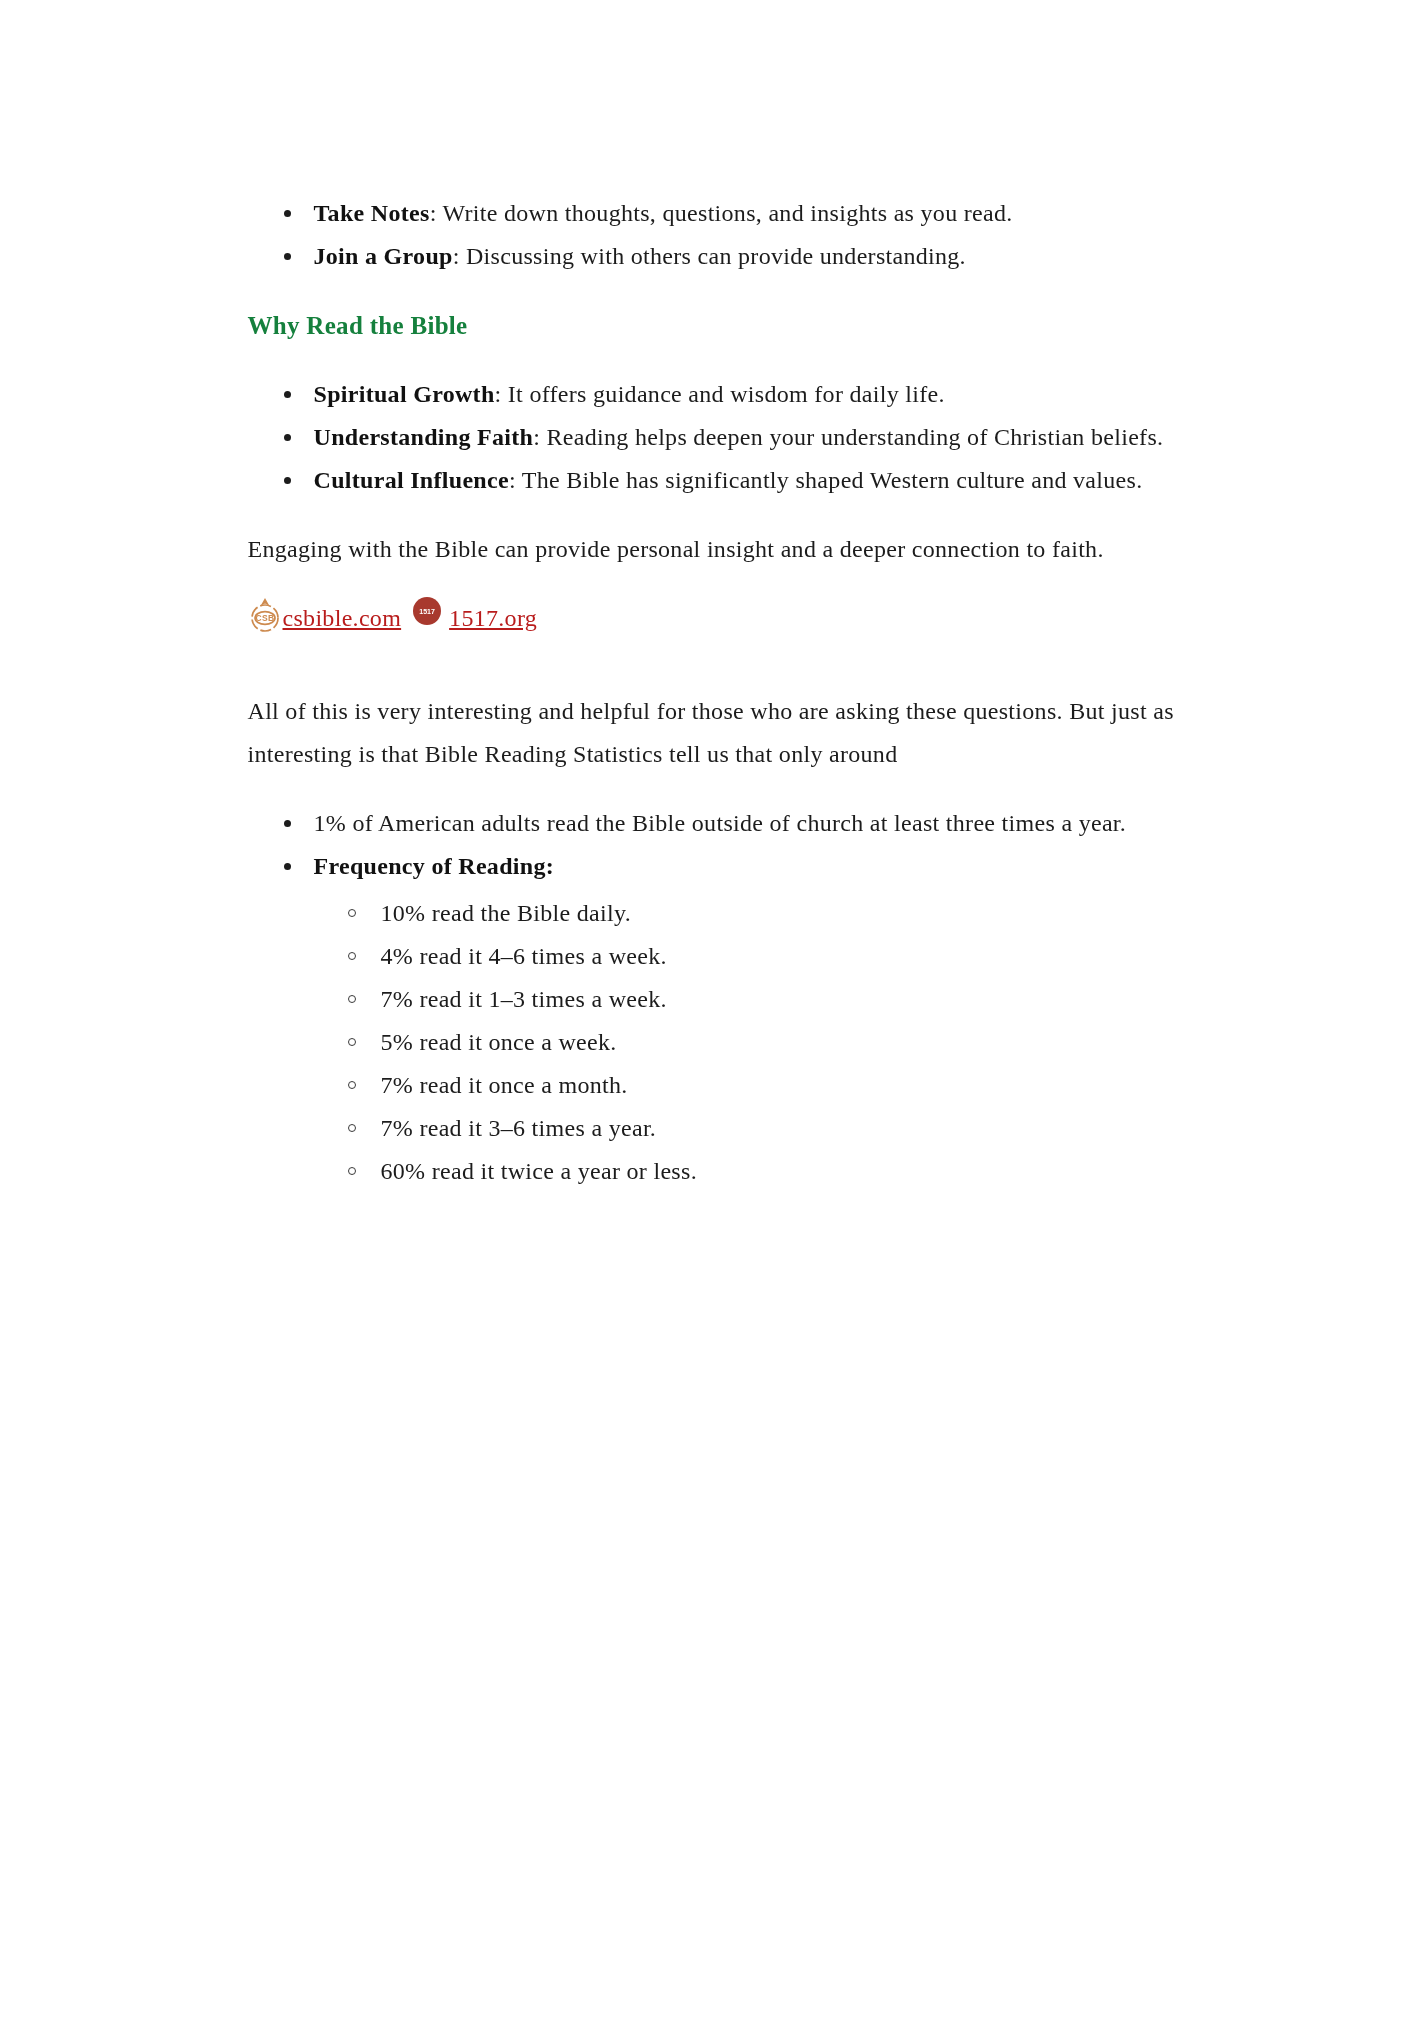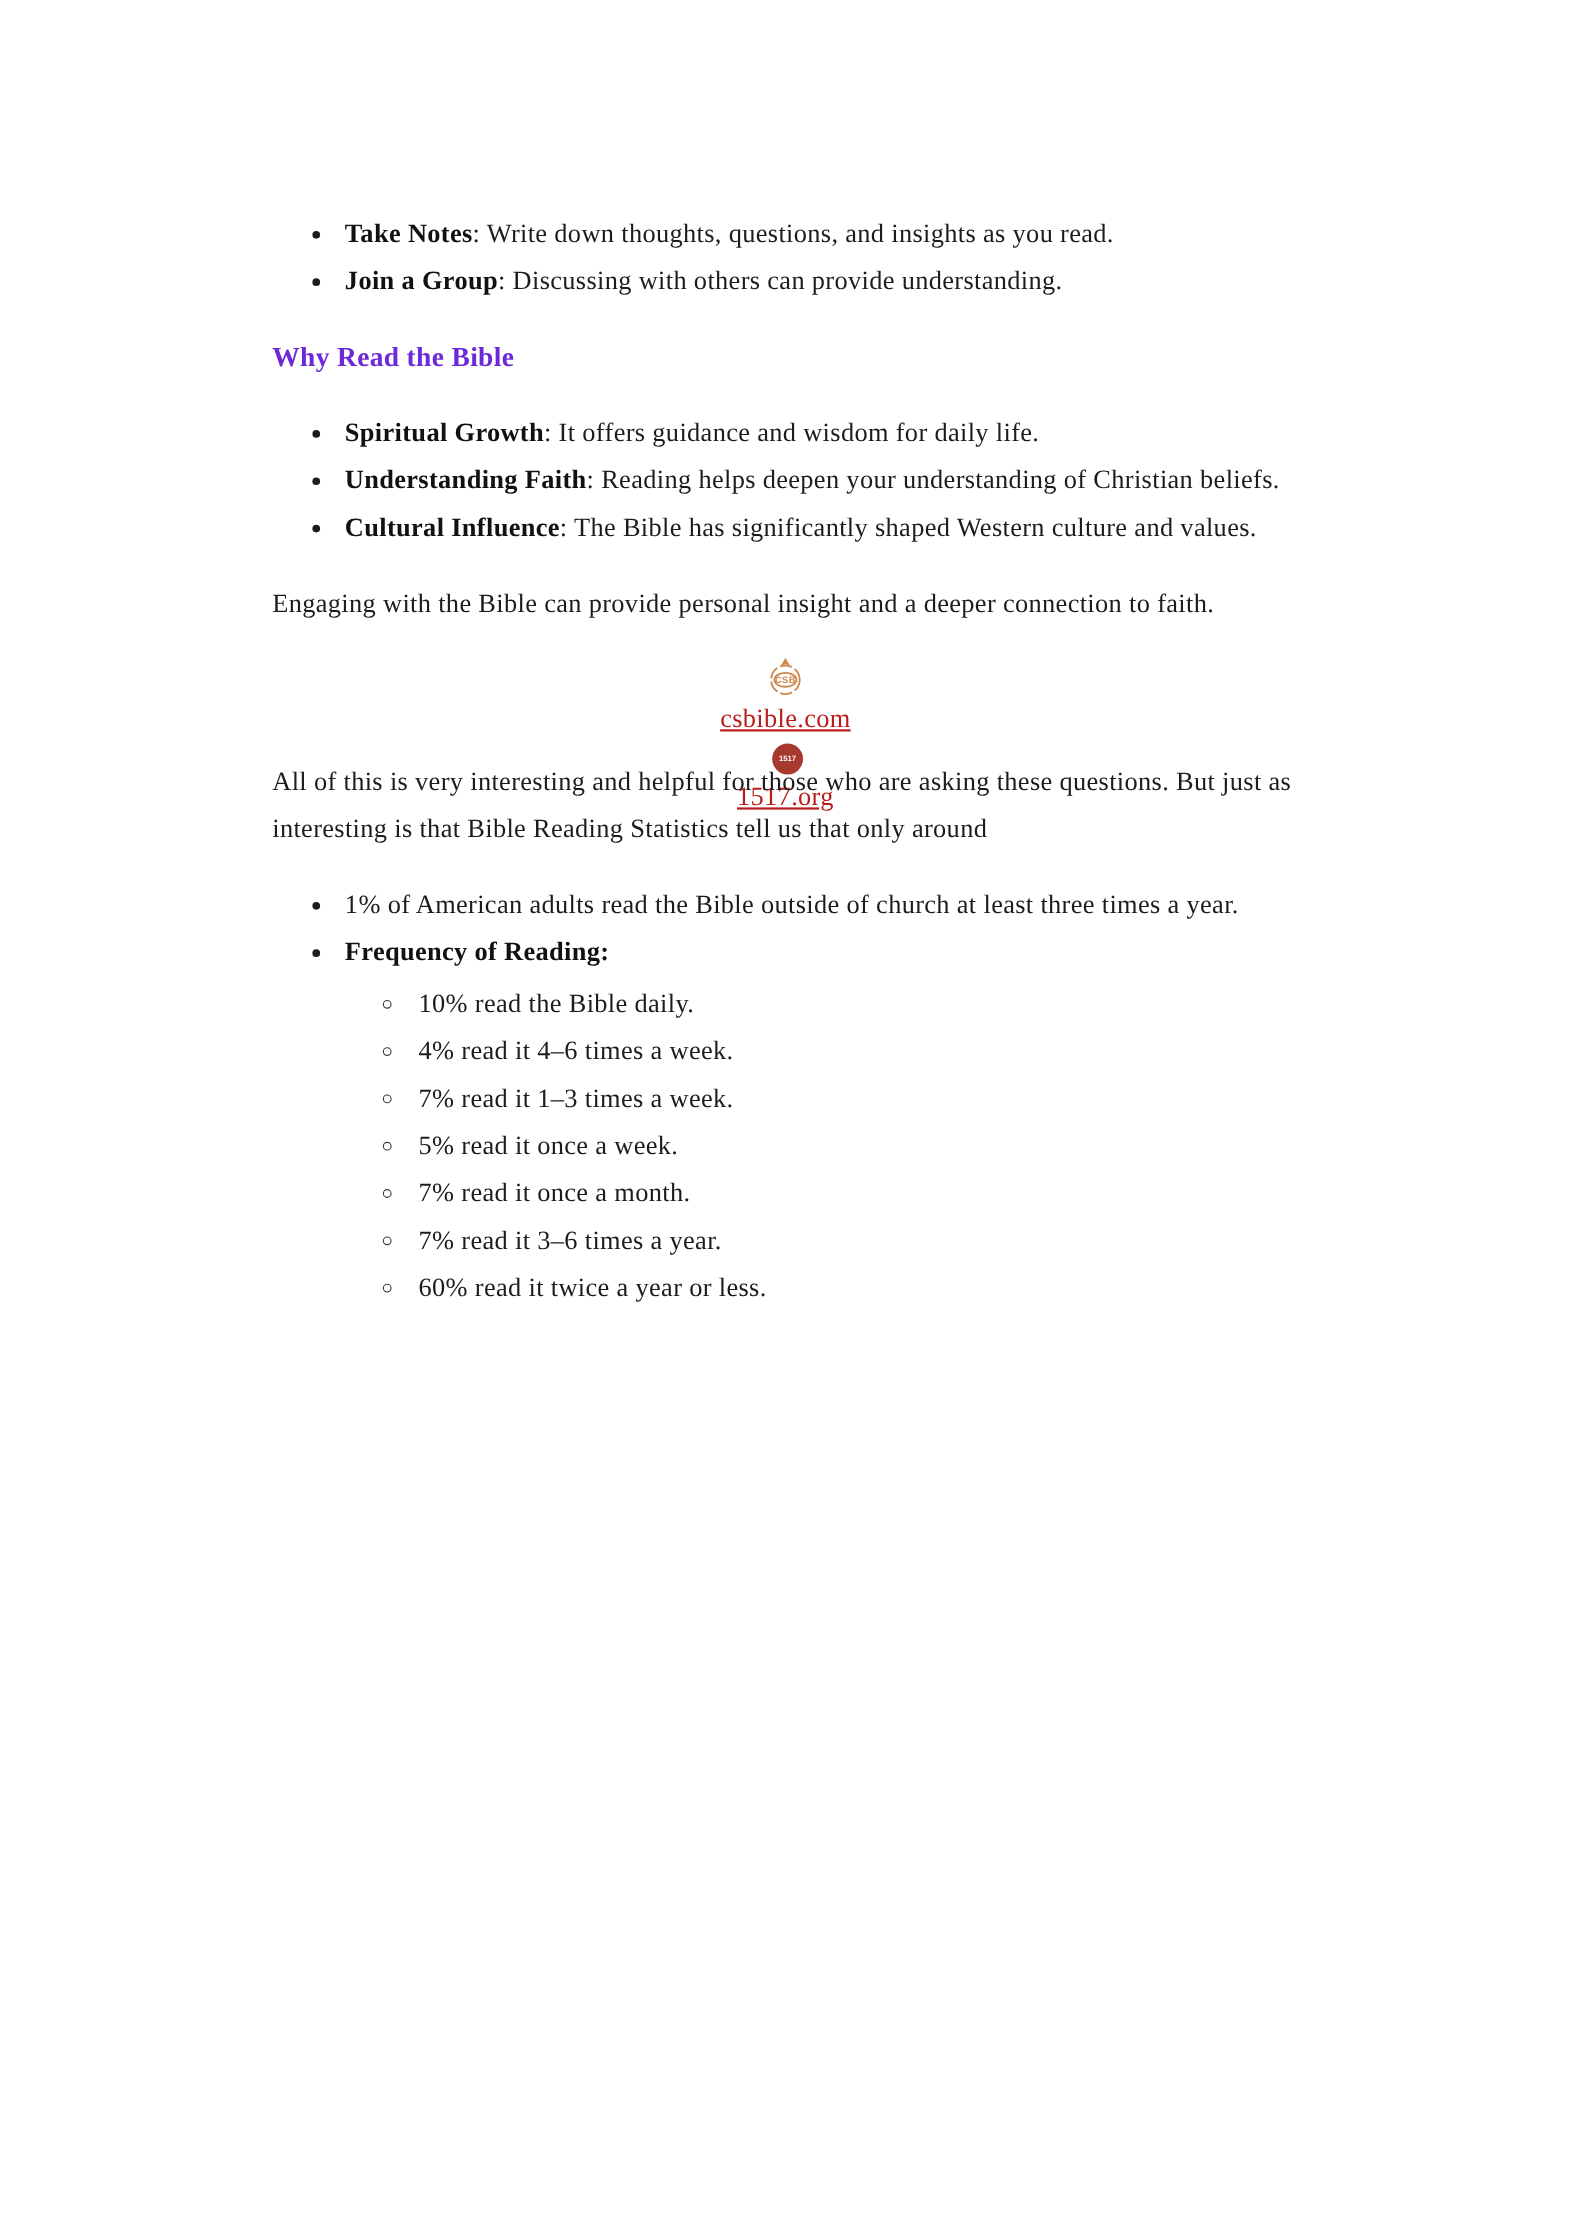--- a/index.html
+++ b/index.html
@@ -20,21 +20,21 @@
     line-height: 43px;
     letter-spacing: 0.3px;
     color: #1c1c1c;
   }
   p { margin: 0 0 26px 0; }
   h2 {
     margin: 0 0 26px 0;
     font-size: 25px;
     line-height: 43px;
     font-weight: 700;
-    color: #6d28d9;
+    color: #15803d;
   }
   .b { font-weight: 700; color: #111111; }
 
   ul.l1 {
     margin: 0 0 26px 0;
     padding: 0;
     list-style: none;
   }
   ul.l1 > li {
     position: relative;
@@ -68,24 +68,23 @@
     width: 8px;
     height: 8px;
     border-radius: 50%;
     background: transparent;
     border: 1.4px solid #3a3a3a;
     box-sizing: border-box;
   }
 
   .sources {
     display: flex;
-    align-items: center;
+    align-items: flex-start;
     height: 46px;
     margin: 0 0 47px 0;
-    flex-direction: column;
   }
   .sources a {
     color: #b91c1c;
     text-decoration: underline;
     cursor: pointer;
   }
   .csb-icon {
     display: inline-flex;
     width: 34px;
     height: 36px;

